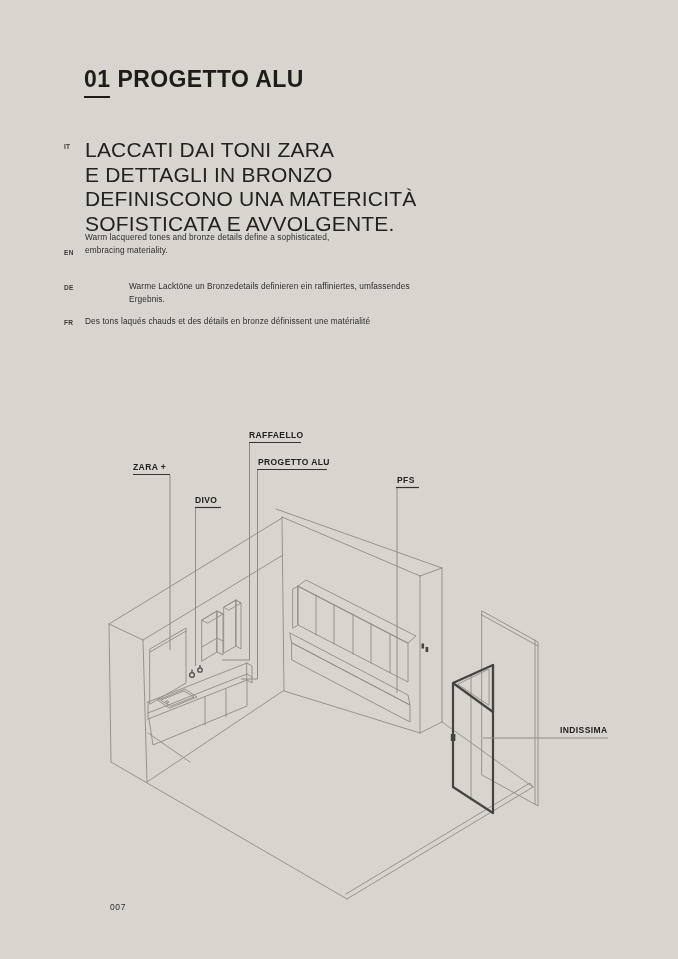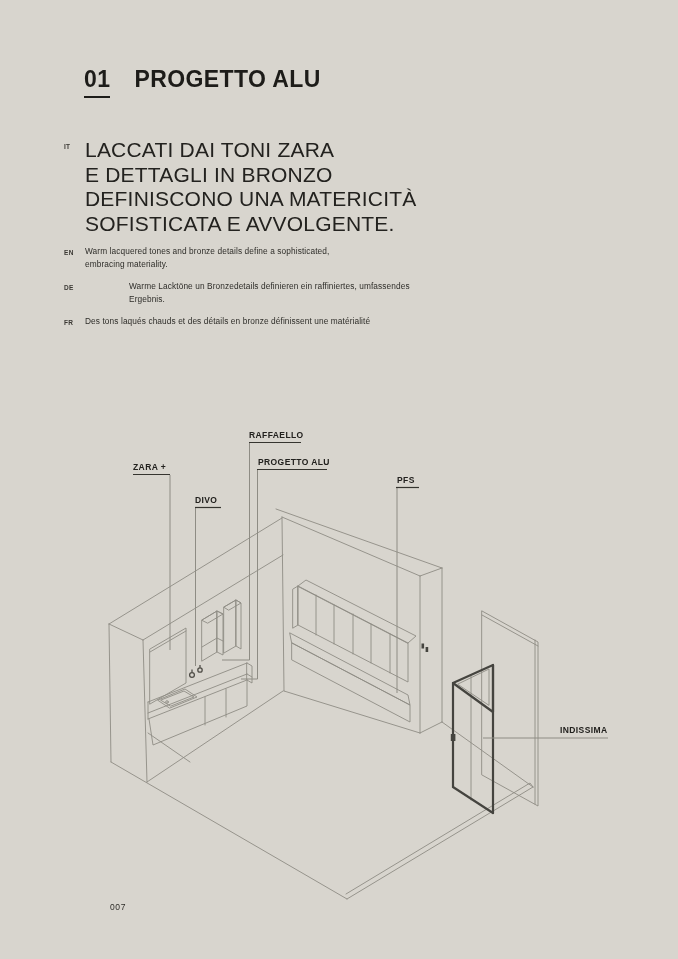--- a/index.html
+++ b/index.html
@@ -15,21 +15,21 @@
   
   .title{
     left:84px;top:66px;
     font-size:23px;font-weight:bold;letter-spacing:.4px;
     color:#1d1c19;white-space:nowrap;
   }
   .title .num{
     display:inline-block;
     border-bottom:2.6px solid #1d1c19;
     padding-bottom:3px;
-    margin-right:24px;
+    margin-right:7px;
   }
   
   .lang-code{
     font-size:6.5px;font-weight:bold;color:#3a3833;letter-spacing:.3px;
   }
   .headline{
     left:85px;top:138px;
     font-size:21px;line-height:24.5px;letter-spacing:.2px;
     color:#23221f;white-space:nowrap;
   }
@@ -58,21 +58,21 @@
 
   <div class="abs lang-code" style="left:64px;top:143px;">IT</div>
   <div class="abs headline">
     <div>LACCATI DAI TONI ZARA</div>
     <div>E DETTAGLI IN BRONZO</div>
     <div>DEFINISCONO UNA MATERICITÀ</div>
     <div>SOFISTICATA E AVVOLGENTE.</div>
   </div>
 
   <div class="abs lang-code" style="left:64px;top:249px;">EN</div>
-  <div class="abs para" style="left:85px;top:245px;">
+  <div class="abs para" style="left:85px;top:231px;">
     <div>Warm lacquered tones and bronze details define a sophisticated,</div>
     <div>embracing materiality.</div>
   </div>
 
   <div class="abs lang-code" style="left:64px;top:284px;">DE</div>
   <div class="abs para" style="left:85px;top:280px;margin-left:44px;">
     <div>Warme Lacktöne un Bronzedetails definieren ein raffiniertes, umfassendes</div>
     <div>Ergebnis.</div>
   </div>
 

